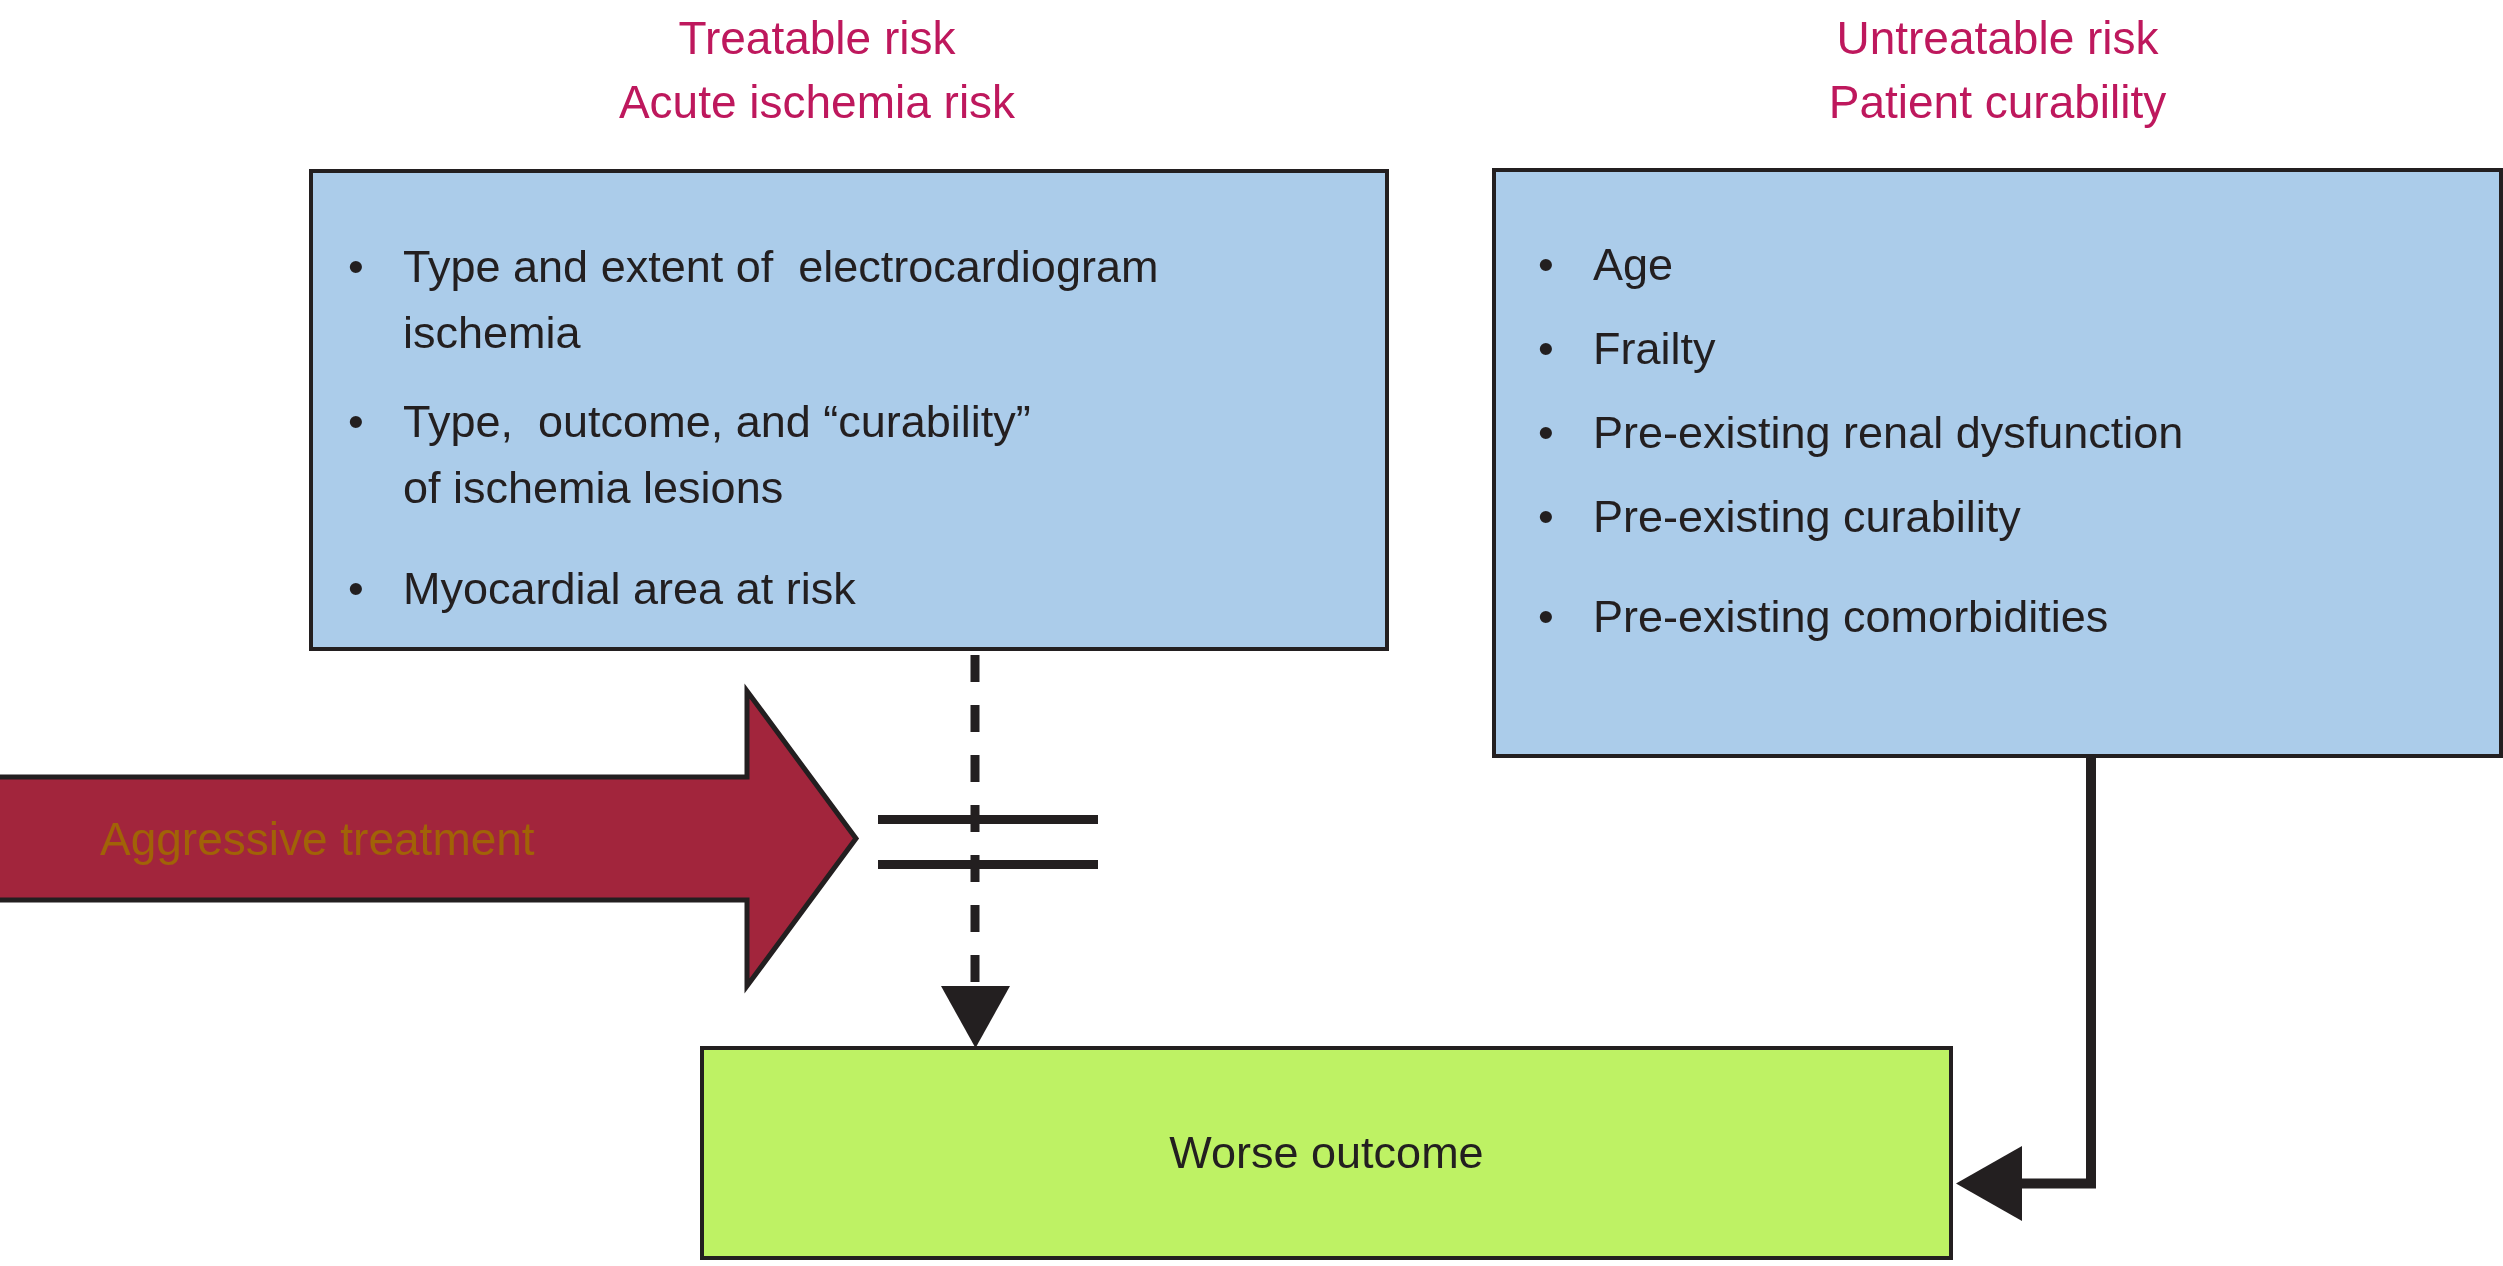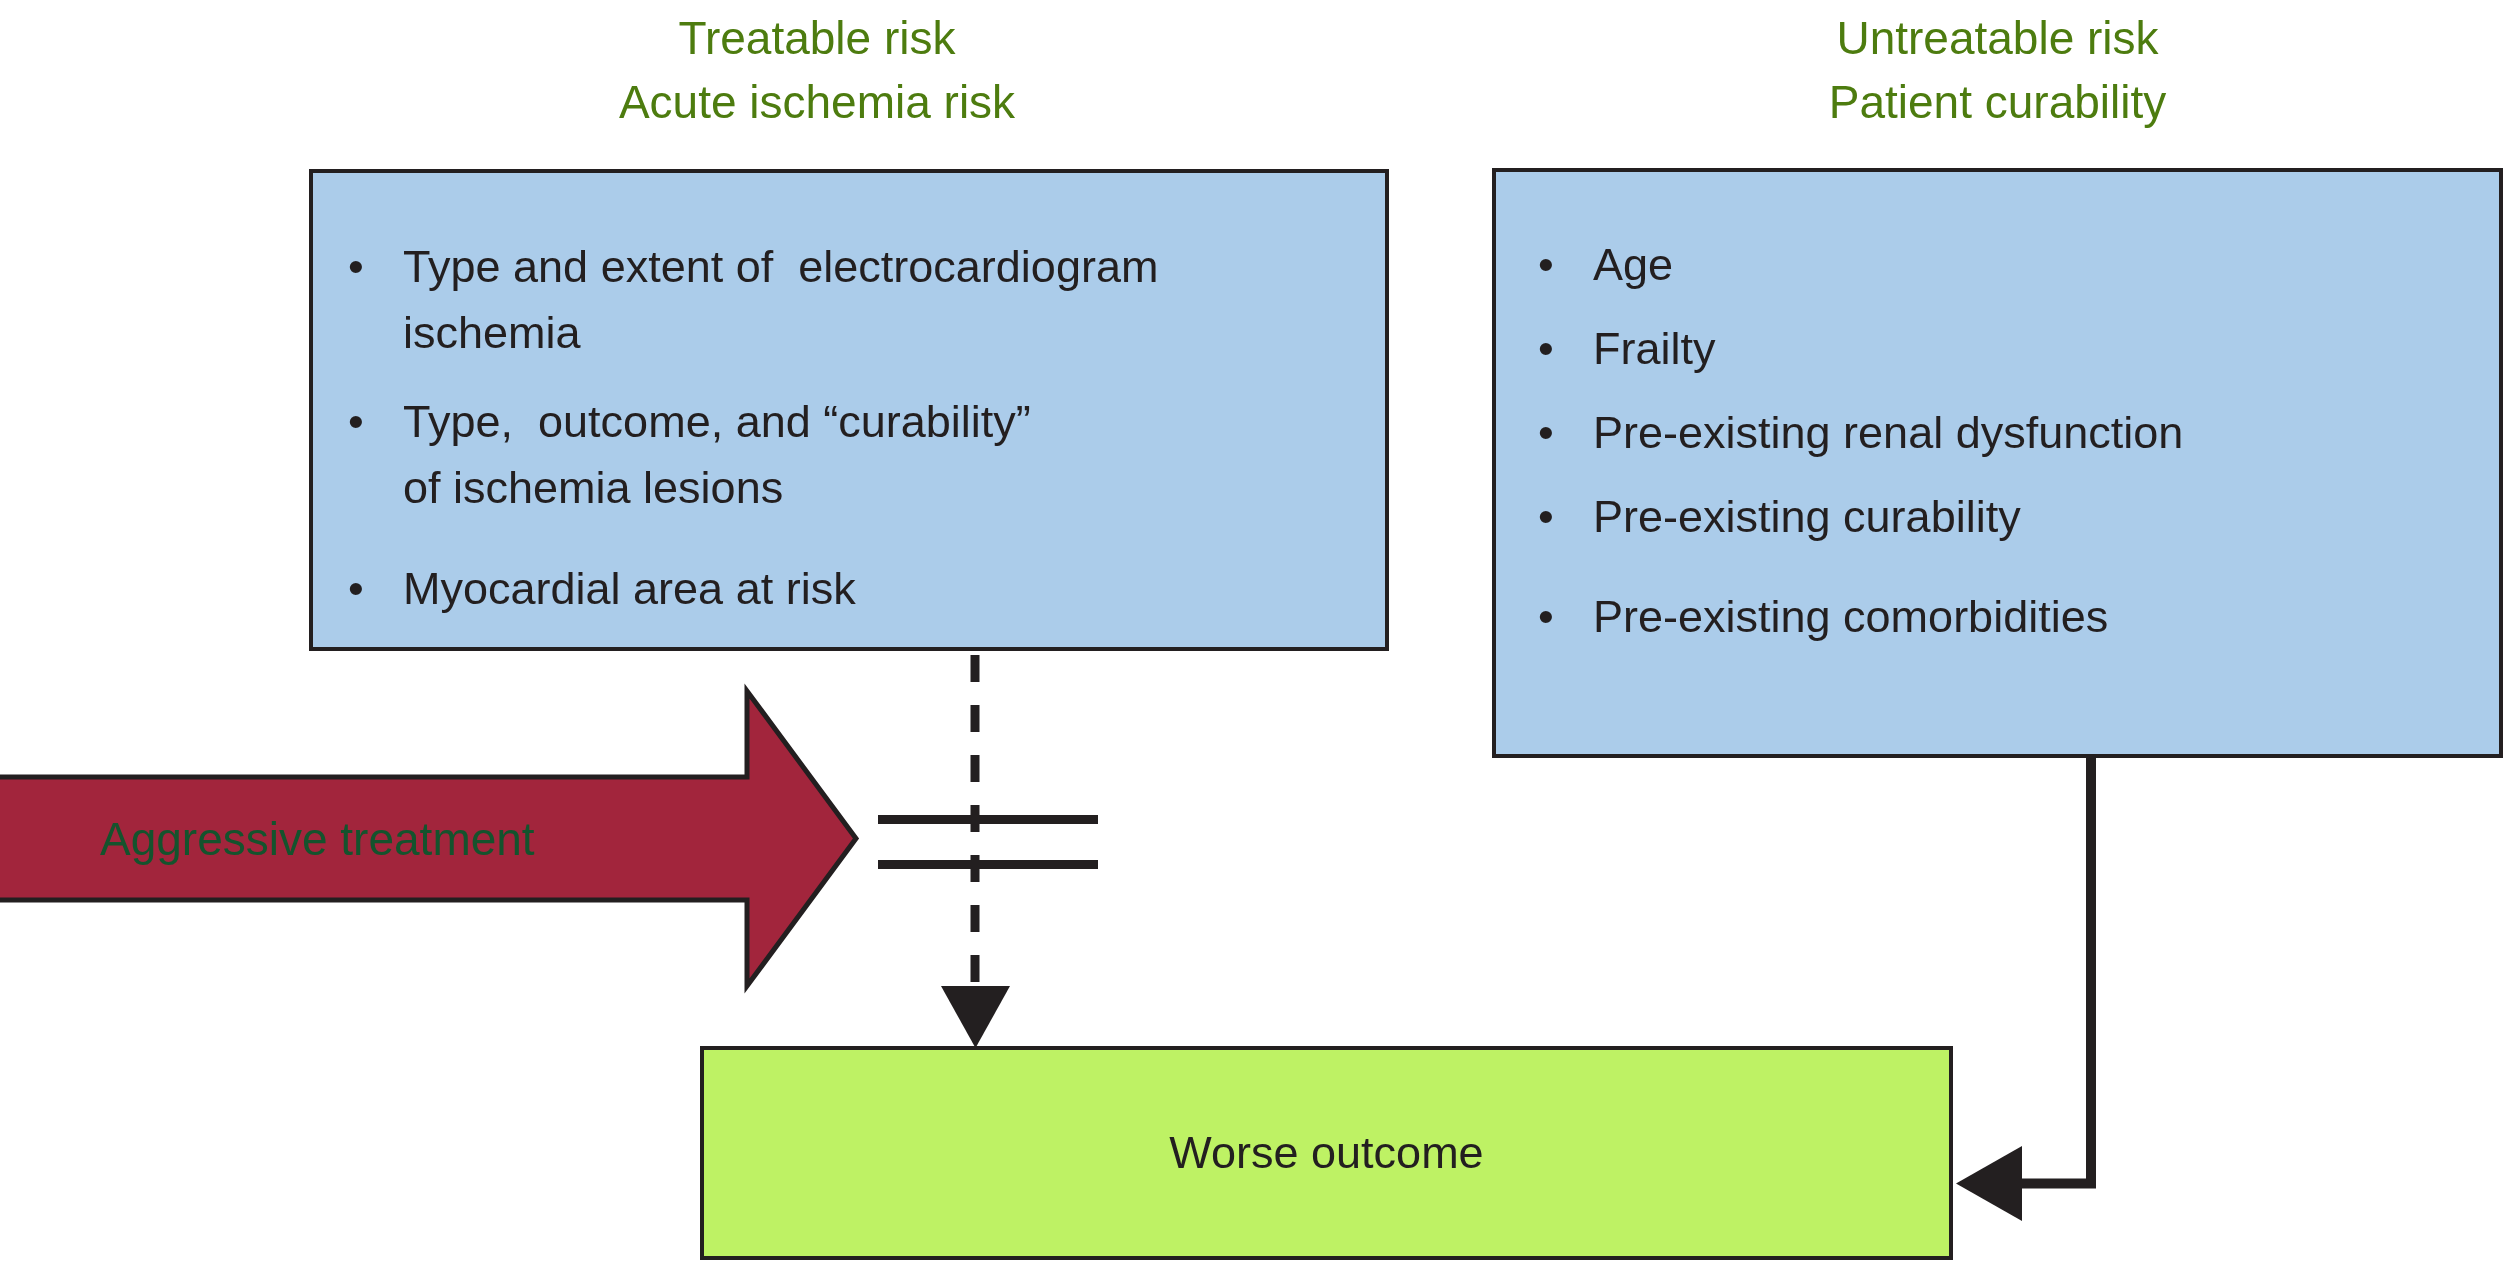--- a/index.html
+++ b/index.html
@@ -18,21 +18,21 @@
   }
 
   
   .col-title {
     position: absolute;
     top: 0;
     padding-top: 6px;
     text-align: center;
     font-size: 46px;
     line-height: 64px;
-    color: #4d7c0f;
+    color: #be185d;
   }
   .col-title.left  { left: 309px;  width: 1016px; }
   .col-title.right { left: 1492px; width: 1011px; }
 
   
   .riskbox {
     position: absolute;
     background: #abccea;
     border: 4px solid #231f20;
     box-sizing: border-box;
@@ -91,21 +91,21 @@
   .arrow-label {
     position: absolute;
     left: 0;
     top: 777px;
     width: 747px;
     height: 123px;
     display: flex;
     align-items: center;
     padding-left: 100px;
     box-sizing: border-box;
-    color: #14532d;
+    color: #a16207;
     font-size: 46px;
   }
 </style>
 </head>
 <body>
 
 <div class="canvas">
 
   <div class="col-title left">
     <div>Treatable risk</div>

